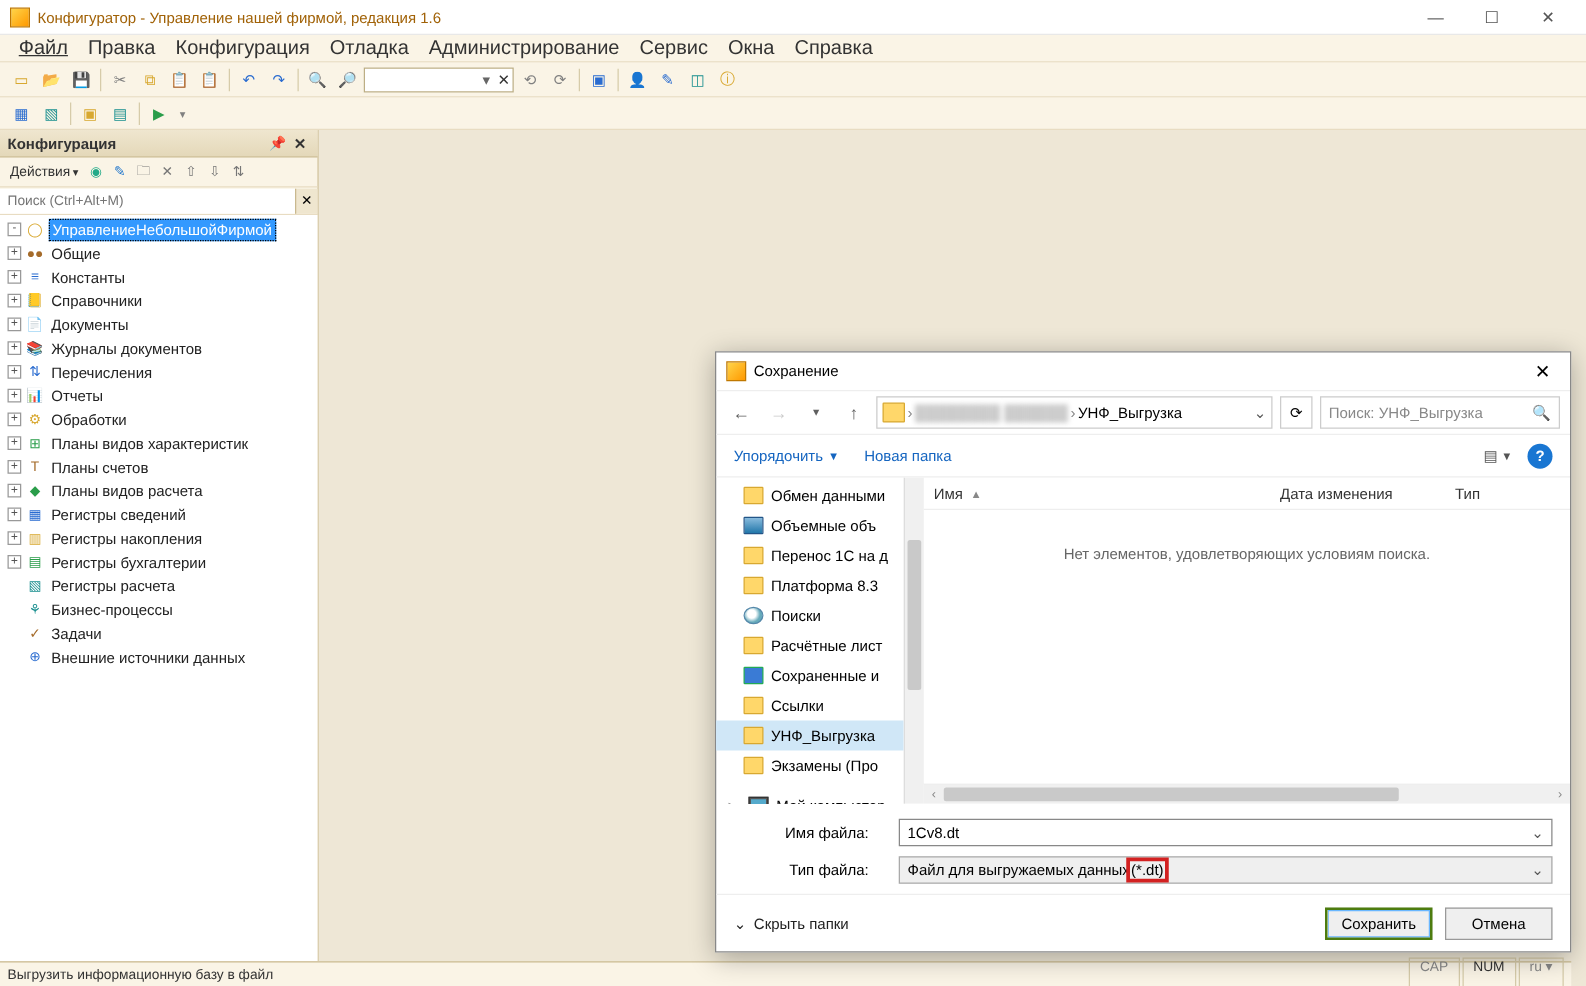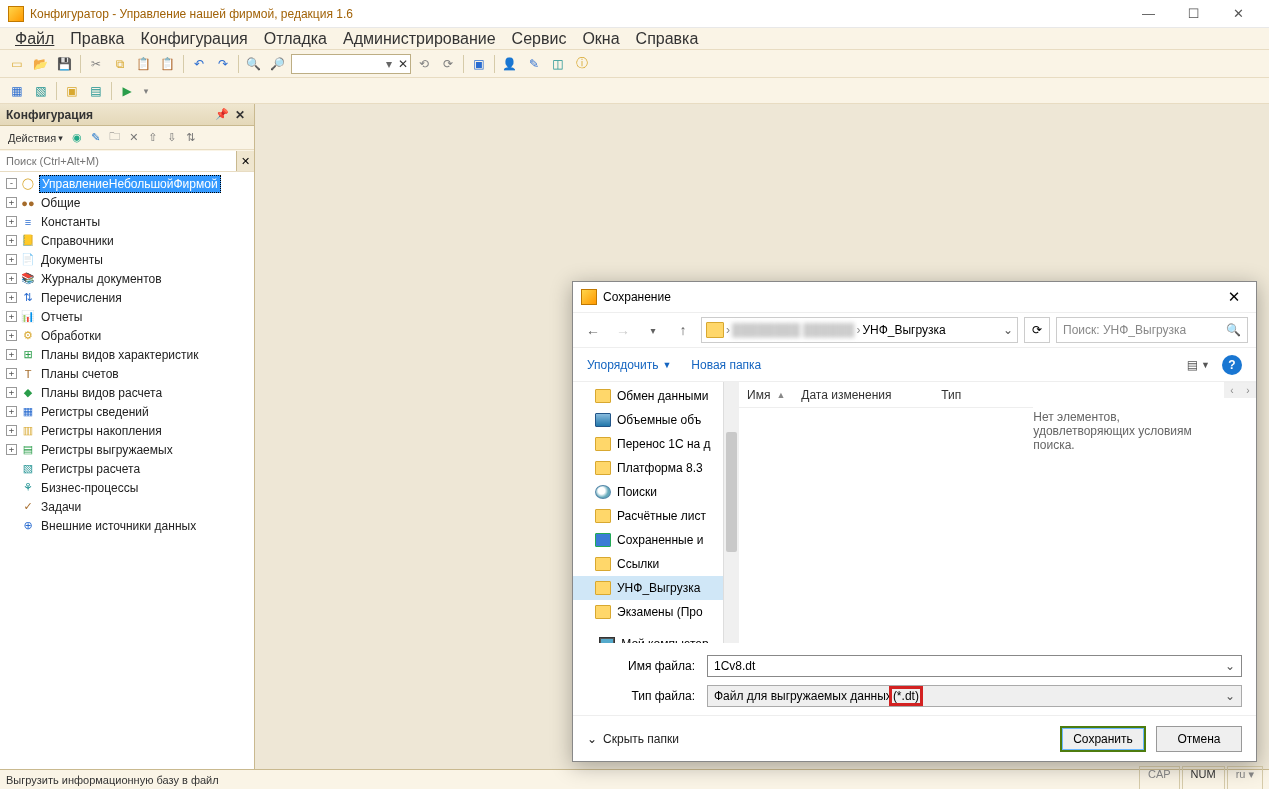--- a/index.html
+++ b/index.html
@@ -49,21 +49,21 @@
 .tree-row .exp { width: 11px; height: 11px; border: 1px solid #999; background: #fff; color:#555; font-size: 9px; line-height: 9px; text-align: center; font-family: monospace; }
 .tree-row .exp.none { border:none; background:none; }
 .tree-row .node-icon { width: 16px; height: 14px; display:flex; align-items:center; justify-content:center; font-size:11px; }
 .tree-row .label { font-size:12px; color:#222; padding: 1px 2px; }
 .tree-row.root .label { background:#3399ff; color:#fff; border:1px dotted #000; }
 .tree .indent-1 { padding-left: 6px; }
 
 .right-panel { flex:1; background:#eee7d6; position:relative; }
 
 
-.statusbar { position:absolute; bottom:0; left:0; right:0; height:20px; background:#faf4e6; border-top:1px solid #c9b98f; display:flex; align-items:center; padding:0 6px; font-size:11px; color:#333; }
+.statusbar { position:absolute; bottom:0; left:0; right:12px; height:20px; background:#faf4e6; border-top:1px solid #c9b98f; display:flex; align-items:center; padding:0 6px; font-size:11px; color:#333; }
 .statusbar .sb-right { margin-left:auto; display:flex; gap:2px; }
 .statusbar .sb-cell { border:1px solid #d6cba9; padding:0 8px; height:28px; line-height:14px; color:#888; }
 
 
 .dialog { position:absolute; left:572px; top:281px; width:685px; height:481px; background:#fff; border:1px solid #888; box-shadow: 0 4px 20px rgba(0,0,0,0.3); display:flex; flex-direction:column; }
 .dialog .dlg-title { height:30px; display:flex; align-items:center; padding:0 8px; }
 .dialog .dlg-title .dlg-icon { width:16px; height:16px; background:linear-gradient(135deg,#ffd54a,#ff9900); border:1px solid #c07800; margin-right:6px; }
 .dialog .dlg-title .dlg-text { font-size:12px; }
 .dialog .dlg-title .dlg-close { margin-left:auto; width:28px; height:28px; display:flex; align-items:center; justify-content:center; font-size:15px; }
 
@@ -95,35 +95,35 @@
 .dialog .dlg-tree-row .fico.search { background:radial-gradient(circle at 40% 40%, #fff 30%, #6ab 60%); border-radius:50%; border:1px solid #58a; }
 .dialog .dlg-tree-row .fico.comp { background:#3a7bd5; border:1px solid #2a5; border-radius:1px; }
 .dialog .dlg-tree-row.pc { padding-left:10px; }
 .dialog .dlg-tree-row.pc .exp2 { width:12px; color:#888; font-size:10px; }
 .dialog .dlg-tree-row.pc .fico.pc-ico { background:#555; border:1px solid #333; position:relative; }
 .dialog .dlg-tree-row.pc .fico.pc-ico::after { content:""; position:absolute; inset:1px 1px 4px 1px; background:#5ac; }
 
 .dialog .dlg-scroll-v { width:16px; background:#f0f0f0; border-left:1px solid #ddd; position:relative; }
 .dialog .dlg-scroll-v .thumb { position:absolute; top:50px; left:2px; right:2px; height:120px; background:#c9c9c9; border-radius:2px; }
 
-.dialog .dlg-list { flex:1; display:flex; flex-direction:row; }
+.dialog .dlg-list { flex:1; display:flex; flex-direction:column; }
 .dialog .dlg-list-header { height:26px; display:flex; align-items:center; border-bottom:1px solid #eee; font-size:12px; color:#333; }
 .dialog .dlg-list-header .col { padding:0 8px; display:flex; align-items:center; gap:6px; }
 .dialog .dlg-list-header .col.name { flex:1; }
 .dialog .dlg-list-header .col.name .asc { color:#888; font-size:9px; }
 .dialog .dlg-list-header .col.date { width:140px; }
 .dialog .dlg-list-header .col.type { width:100px; }
 .dialog .dlg-list-body { flex:1; display:flex; align-items:flex-start; justify-content:center; padding-top:28px; color:#666; font-size:12px; position:relative; }
 .dialog .dlg-list-hscroll { height:16px; background:#f0f0f0; border-top:1px solid #eee; position:relative; display:flex; align-items:center; }
 .dialog .dlg-list-hscroll .harrow { width:16px; text-align:center; color:#888; font-size:10px; }
 .dialog .dlg-list-hscroll .htrack { flex:1; position:relative; height:100%; }
 .dialog .dlg-list-hscroll .hthumb { position:absolute; left:0; width:75%; top:2px; bottom:2px; background:#c9c9c9; border-radius:2px; }
 
 .dialog .dlg-fields { padding: 8px 14px 4px 14px; }
-.dialog .field-row { display:flex; align-items:center; height:30px; gap:12px; }
+.dialog .field-row { display:flex; align-items:center; height:30px; gap:24px; }
 .dialog .field-row .lbl { width:108px; text-align:right; font-size:12px; }
 .dialog .field-row .fld { flex:1; height:22px; border:1px solid #888; display:flex; align-items:center; padding:0 6px; font-size:12px; background:#fff; position:relative; }
 .dialog .field-row .fld.combo { background:#efefef; border:1px solid #aaa; }
 .dialog .field-row .fld .dd2 { margin-left:auto; color:#555; }
 .dialog .field-row .fld .highlight-box { border:3px solid #d32121; padding:0 1px; margin-left:-2px; position:relative; left:-1px; }
 
 .dialog .dlg-footer { height:46px; display:flex; align-items:center; padding:0 14px; border-top:1px solid #eee; }
 .dialog .dlg-footer .hide-folders { display:flex; align-items:center; gap:6px; font-size:12px; color:#222; }
 .dialog .dlg-footer .buttons { margin-left:auto; display:flex; gap:10px; }
 .dialog .dlg-footer button { width:86px; height:26px; border:1px solid #999; background:#efefef; font-size:12px; }
@@ -295,21 +295,21 @@
             <span class="label">Регистры сведений</span>
           </div>
           <div class="tree-row indent-1">
             <span class="exp">+</span>
             <span class="node-icon g-yellow">▥</span>
             <span class="label">Регистры накопления</span>
           </div>
           <div class="tree-row indent-1">
             <span class="exp">+</span>
             <span class="node-icon g-green">▤</span>
-            <span class="label">Регистры выгружаемых</span>
+            <span class="label">Регистры бухгалтерии</span>
           </div>
           <div class="tree-row indent-1">
             <span class="exp none"></span>
             <span class="node-icon g-teal">▧</span>
             <span class="label">Регистры расчета</span>
           </div>
           <div class="tree-row indent-1">
             <span class="exp none"></span>
             <span class="node-icon g-teal">⚘</span>
             <span class="label">Бизнес-процессы</span>

